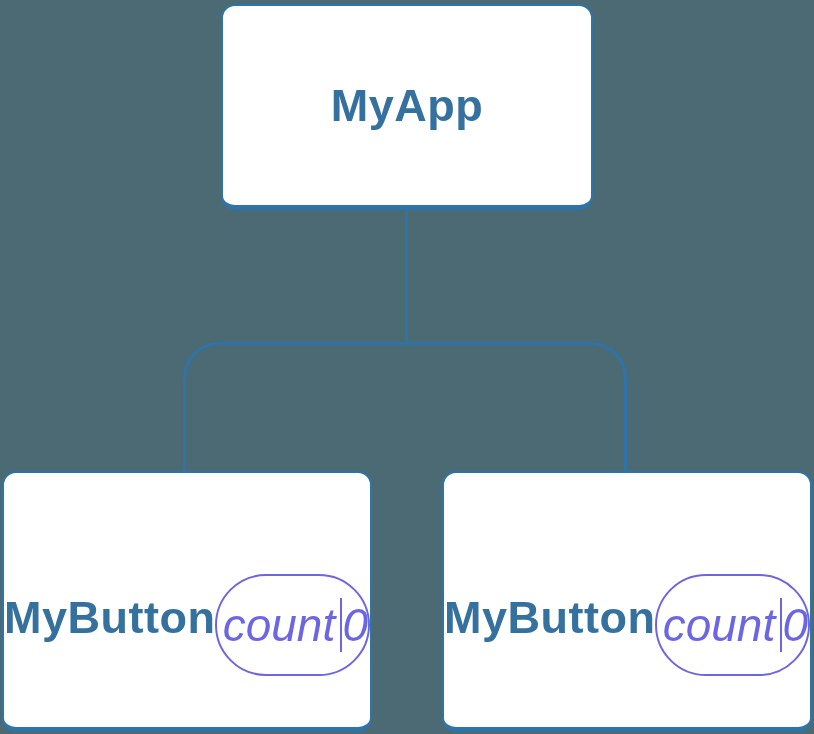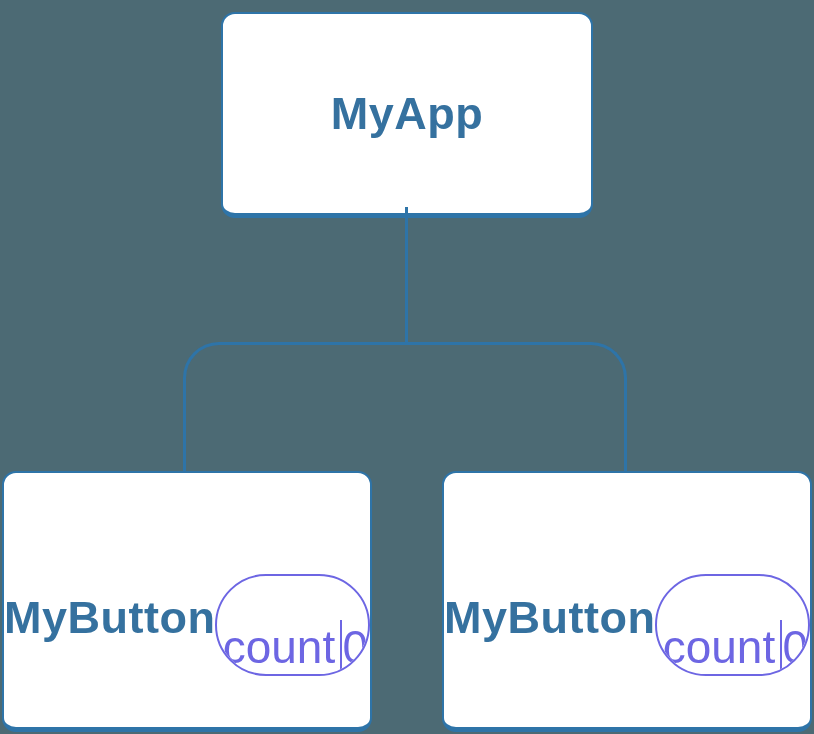--- a/index.html
+++ b/index.html
@@ -24,21 +24,21 @@
   }
   .node-label{
     color:var(--node-text);
     font-size:45px;
     font-weight:600;
     letter-spacing:0.5px;
     line-height:1.2;
     white-space:nowrap;
   }
   .root{
-    left:221px;top:12px;width:372px;height:206px;
+    left:221px;top:4px;width:372px;height:206px;
     display:flex;align-items:center;justify-content:center;
   }
   .child{
     top:471px;width:370px;height:261px;
     display:flex;flex-direction:row;align-items:center;
     padding-top:36px;
   }
   .child-left{left:2px;}
   .child-right{left:442px;}
 
@@ -56,26 +56,27 @@
     border-radius:36px 36px 0 0;
   }
 
   
   .pill{
     margin-top:14px;
     width:265px;height:102px;
     border:2.5px solid var(--state-accent);
     border-radius:51px;
     display:flex;
-    align-items:flex-end;
+    align-items:center;
     overflow:hidden;
     background:var(--node-fill);
     color:var(--state-accent);
     font-size:46px;
     font-weight:400;
+    font-style:italic;
   }
   .pill-key{
     width:172px;
     border-right:2.5px solid var(--state-accent);
     display:flex;align-items:center;justify-content:center;
   }
   .pill-value{
     flex:1;
     display:flex;align-items:center;justify-content:center;
   }

